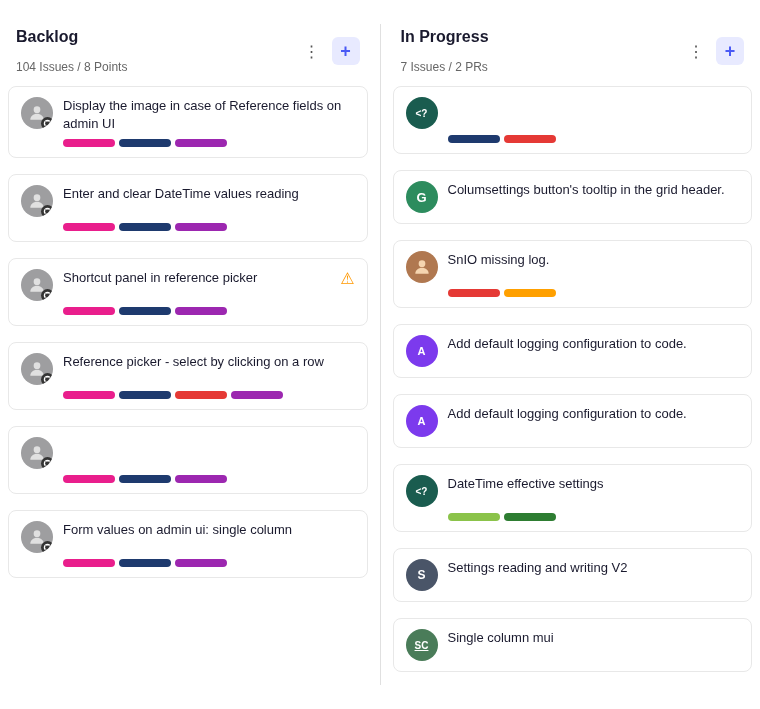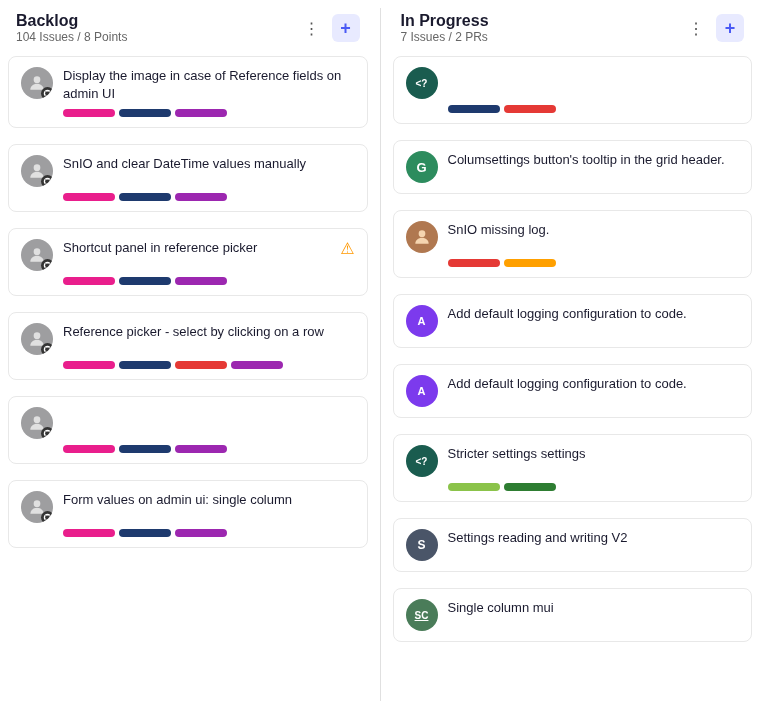--- a/index.html
+++ b/index.html
@@ -7,21 +7,21 @@
       font-family: -apple-system, BlinkMacSystemFont, 'Segoe UI', sans-serif;
       background: #fff;
       width: 760px;
       min-height: 709px;
       display: flex;
       flex-direction: column;
     }
     .board {
       display: flex;
       flex: 1;
-      padding: 8px 0;
+      padding: 24px 0;
     }
     .column {
       flex: 1;
       padding: 0 8px;
       display: flex;
       flex-direction: column;
     }
     .column-divider {
       width: 1px;
       background: #e0e0e0;
@@ -35,21 +35,21 @@
       margin-bottom: 4px;
     }
     .column-title {
       font-size: 16px;
       font-weight: 700;
       color: #1a1a2e;
     }
     .column-meta {
       font-size: 12px;
       color: #666;
-      margin-top: 0;
+      margin-top: 14px;
     }
     .column-header-left {}
     .column-header-right {
       display: flex;
       align-items: center;
       gap: 6px;
     }
     .icon-btn {
       width: 28px;
       height: 28px;
@@ -187,21 +187,21 @@
               <svg width="20" height="20" viewBox="0 0 24 24" fill="#e0e0e0">
                 <circle cx="12" cy="8" r="4"></circle>
                 <path d="M4 20c0-4 3.6-7 8-7s8 3 8 7"></path>
               </svg>
               <div class="github-icon">
                 <svg width="9" height="9" viewBox="0 0 24 24" fill="white">
                   <path d="M12 2C6.477 2 2 6.477 2 12c0 4.42 2.865 8.166 6.839 9.489.5.092.682-.217.682-.482 0-.237-.008-.866-.013-1.7-2.782.603-3.369-1.342-3.369-1.342-.454-1.155-1.11-1.462-1.11-1.462-.908-.62.069-.608.069-.608 1.003.07 1.531 1.03 1.531 1.03.892 1.529 2.341 1.087 2.91.832.092-.647.35-1.088.636-1.338-2.22-.253-4.555-1.11-4.555-4.943 0-1.091.39-1.984 1.029-2.683-.103-.253-.446-1.27.098-2.647 0 0 .84-.269 2.75 1.025A9.578 9.578 0 0112 6.836c.85.004 1.705.115 2.504.337 1.909-1.294 2.747-1.025 2.747-1.025.546 1.377.202 2.394.1 2.647.64.699 1.028 1.592 1.028 2.683 0 3.842-2.339 4.687-4.566 4.935.359.309.678.919.678 1.852 0 1.336-.012 2.415-.012 2.743 0 .267.18.578.688.48C19.138 20.163 22 16.418 22 12c0-5.523-4.477-10-10-10z"></path>
                 </svg>
               </div>
             </div>
-            <div class="card-text">SnIO and clear DateTime values manually</div>
+            <div class="card-text">Enter and clear DateTime values reading</div>
           </div>
           <div class="card-tags">
             <div class="tag" style="background: rgb(233, 30, 140);"></div>
             <div class="tag" style="background: rgb(30, 58, 110);"></div>
             <div class="tag" style="background: rgb(156, 39, 176);"></div>
           </div>
         </div>
         <div class="card">
           <span class="warning-icon">⚠</span>
           <div class="card-top">
@@ -350,21 +350,21 @@
               <span style="font-size:11px;color:#fff;font-weight:bold">A</span>
             </div>
             <div class="card-text">Add default logging configuration to code.</div>
           </div>
         </div>
         <div class="card">
           <div class="card-top">
             <div class="avatar" style="background: rgb(26, 92, 79);">
               <span style="font-size:10px;color:#fff;font-weight:bold">&lt;?</span>
             </div>
-            <div class="card-text">Stricter settings settings</div>
+            <div class="card-text">DateTime effective settings</div>
           </div>
           <div class="card-tags">
             <div class="tag" style="background: rgb(139, 195, 74);"></div>
             <div class="tag" style="background: rgb(46, 125, 50);"></div>
           </div>
         </div>
         <div class="card">
           <div class="card-top">
             <div class="avatar" style="background: rgb(74, 85, 104);">
               <span style="font-size:12px;color:#fff;font-weight:bold">S</span>

